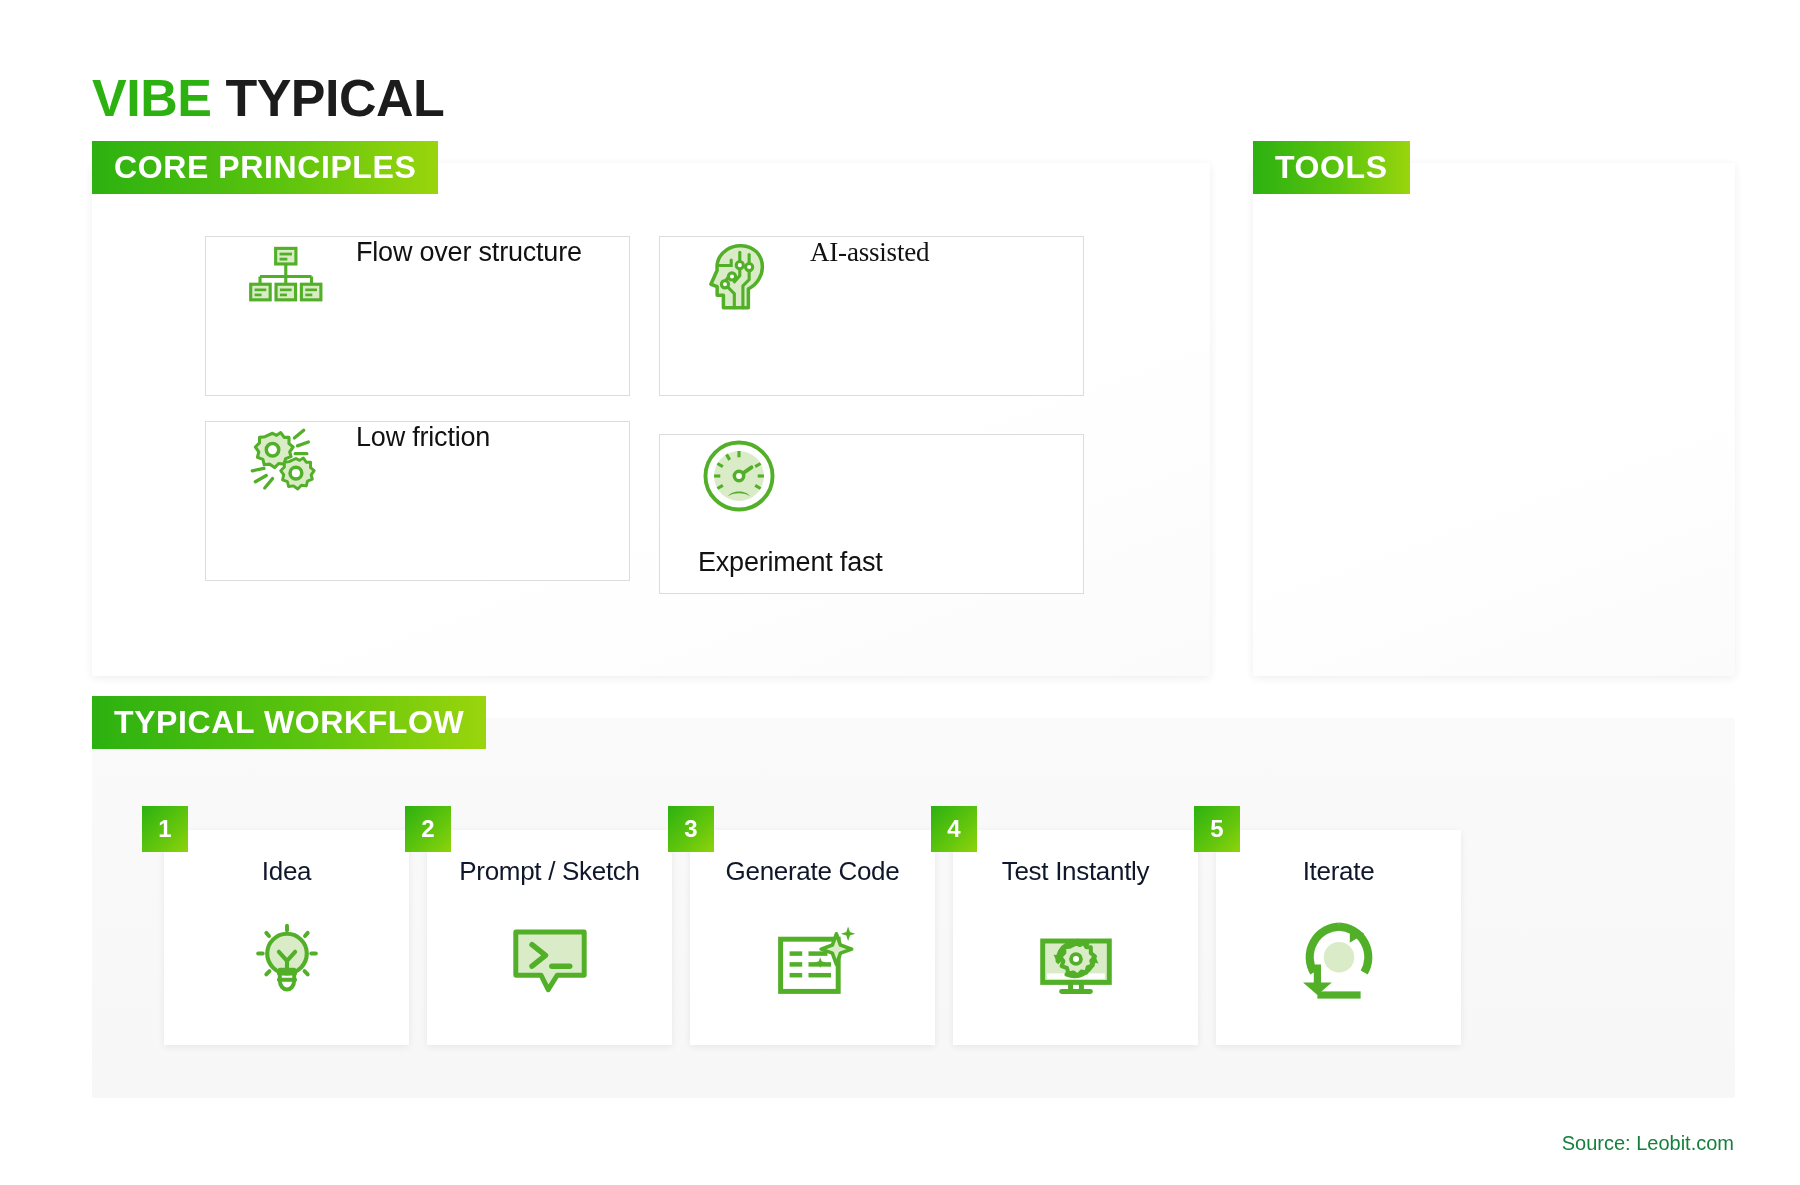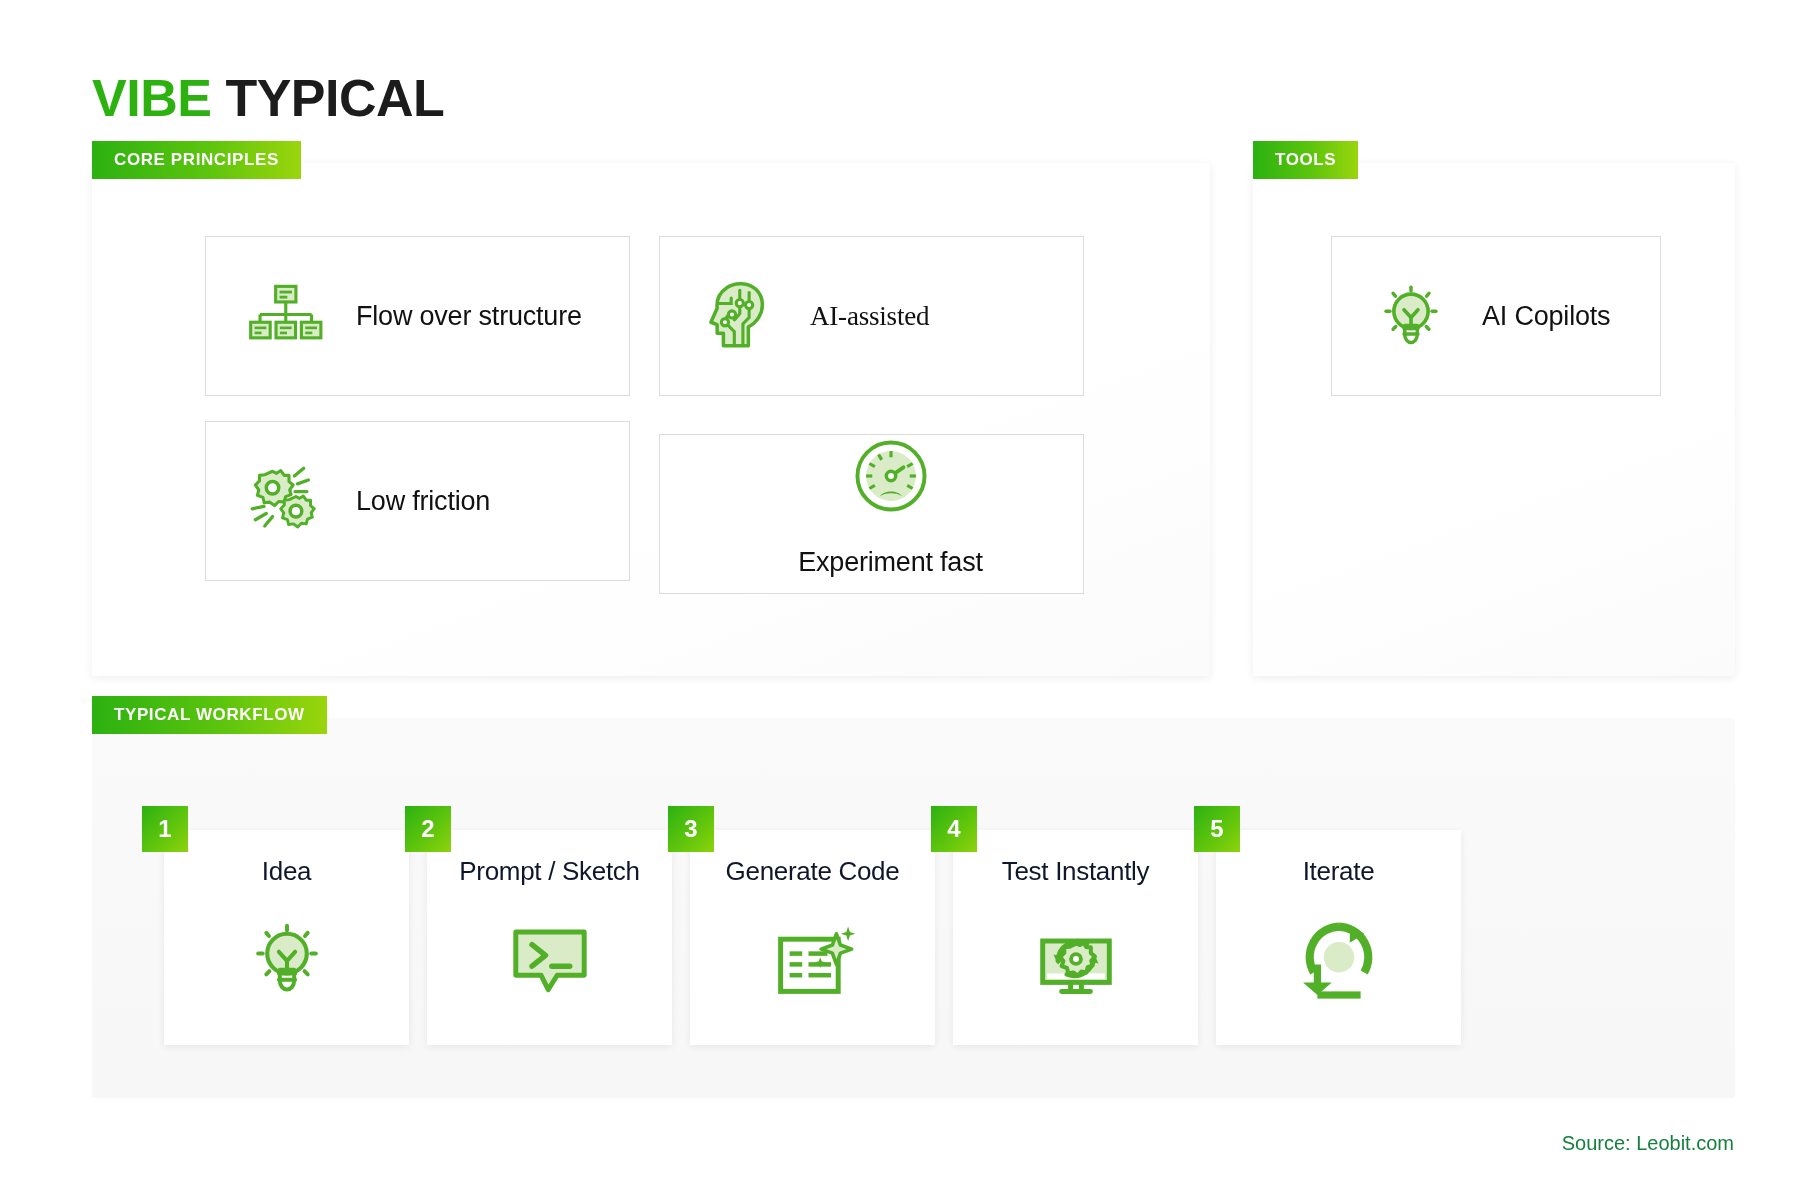--- a/index.html
+++ b/index.html
@@ -31,21 +31,21 @@
     white-space: nowrap;
   }
   .title .vibe { color: #2cb111; }
   .title .coding { color: #1c1c1c; margin-left: 14px; }
 
   
   .badge {
     display: inline-block;
     background: linear-gradient(90deg, #2cb111 0%, #5cc40d 55%, #9ad50c 100%);
     color: #ffffff;
-    font-size: 17px;
+    font-size: 32px;
     font-weight: 800;
     letter-spacing: 0.6px;
     padding: 10px 22px 11px 22px;
     line-height: 1;
     white-space: nowrap;
   }
 
   
   .panel {
     position: absolute;
@@ -63,21 +63,21 @@
 
   .panel > .badge { position: absolute; left: 0; top: -22px; }
   #workflow-panel > .badge { top: -22px; }
 
   
   .card {
     position: absolute;
     background: #ffffff;
     border: 1px solid #dcdcdc;
     display: flex;
-    align-items: center;
+    align-items: flex-start;
     padding-left: 38px;
     gap: 30px;
   }
   .card-label {
     font-size: 27px;
     color: #111111;
     font-weight: 400;
     letter-spacing: -0.2px;
     white-space: nowrap;
   }
@@ -258,41 +258,20 @@
           <circle cx="50" cy="50" r="6" fill="#ffffff" stroke="#52af28" stroke-width="4.5"></circle>
         </svg>
       </div>
       <div class="card-label">Experiment fast</div>
     </div>
   </div>
 
   <div class="panel" id="tools-panel">
     <div class="badge">TOOLS</div>
 
-    <div class="card" id="tl-0">
-      <div class="icon-box">
-        <svg viewBox="0 0 100 100" aria-hidden="true">
-          <circle cx="50" cy="44" r="22" fill="#d9ecc7" stroke="#52af28" stroke-width="4.6"></circle>
-          <path d="M41 42 L50 52 L59 42" fill="none" stroke="#52af28" stroke-width="4.6" stroke-linecap="round" stroke-linejoin="round"></path>
-          <path d="M50 52 V62" stroke="#52af28" stroke-width="4.6" stroke-linecap="round"></path>
-          <path d="M41 66 H59 M41 73 H59" stroke="#52af28" stroke-width="4.4" stroke-linecap="round"></path>
-          <path d="M42 62 H58 V74 C58 80 54 84 50 84 C46 84 42 80 42 74 Z" fill="none" stroke="#52af28" stroke-width="4.4" stroke-linejoin="round"></path>
-          <g stroke="#52af28" stroke-width="4.4" stroke-linecap="round">
-            <path d="M50 13 V18"></path>
-            <path d="M27 21 L30 24.5"></path>
-            <path d="M73 21 L70 24.5"></path>
-            <path d="M18 44 H23"></path>
-            <path d="M82 44 H77"></path>
-            <path d="M27 67 L30.5 63.5"></path>
-            <path d="M73 67 L69.5 63.5"></path>
-          </g>
-        </svg>
-      </div>
-      <div class="card-label">AI Copilots</div>
-    </div>
 
   </div>
 
   <div class="panel" id="workflow-panel">
     <div class="badge">TYPICAL WORKFLOW</div>
 
     <div class="step" id="st-0">
       <div class="step-num">1</div>
       <div class="step-card">
         <div class="step-label">Idea</div>

